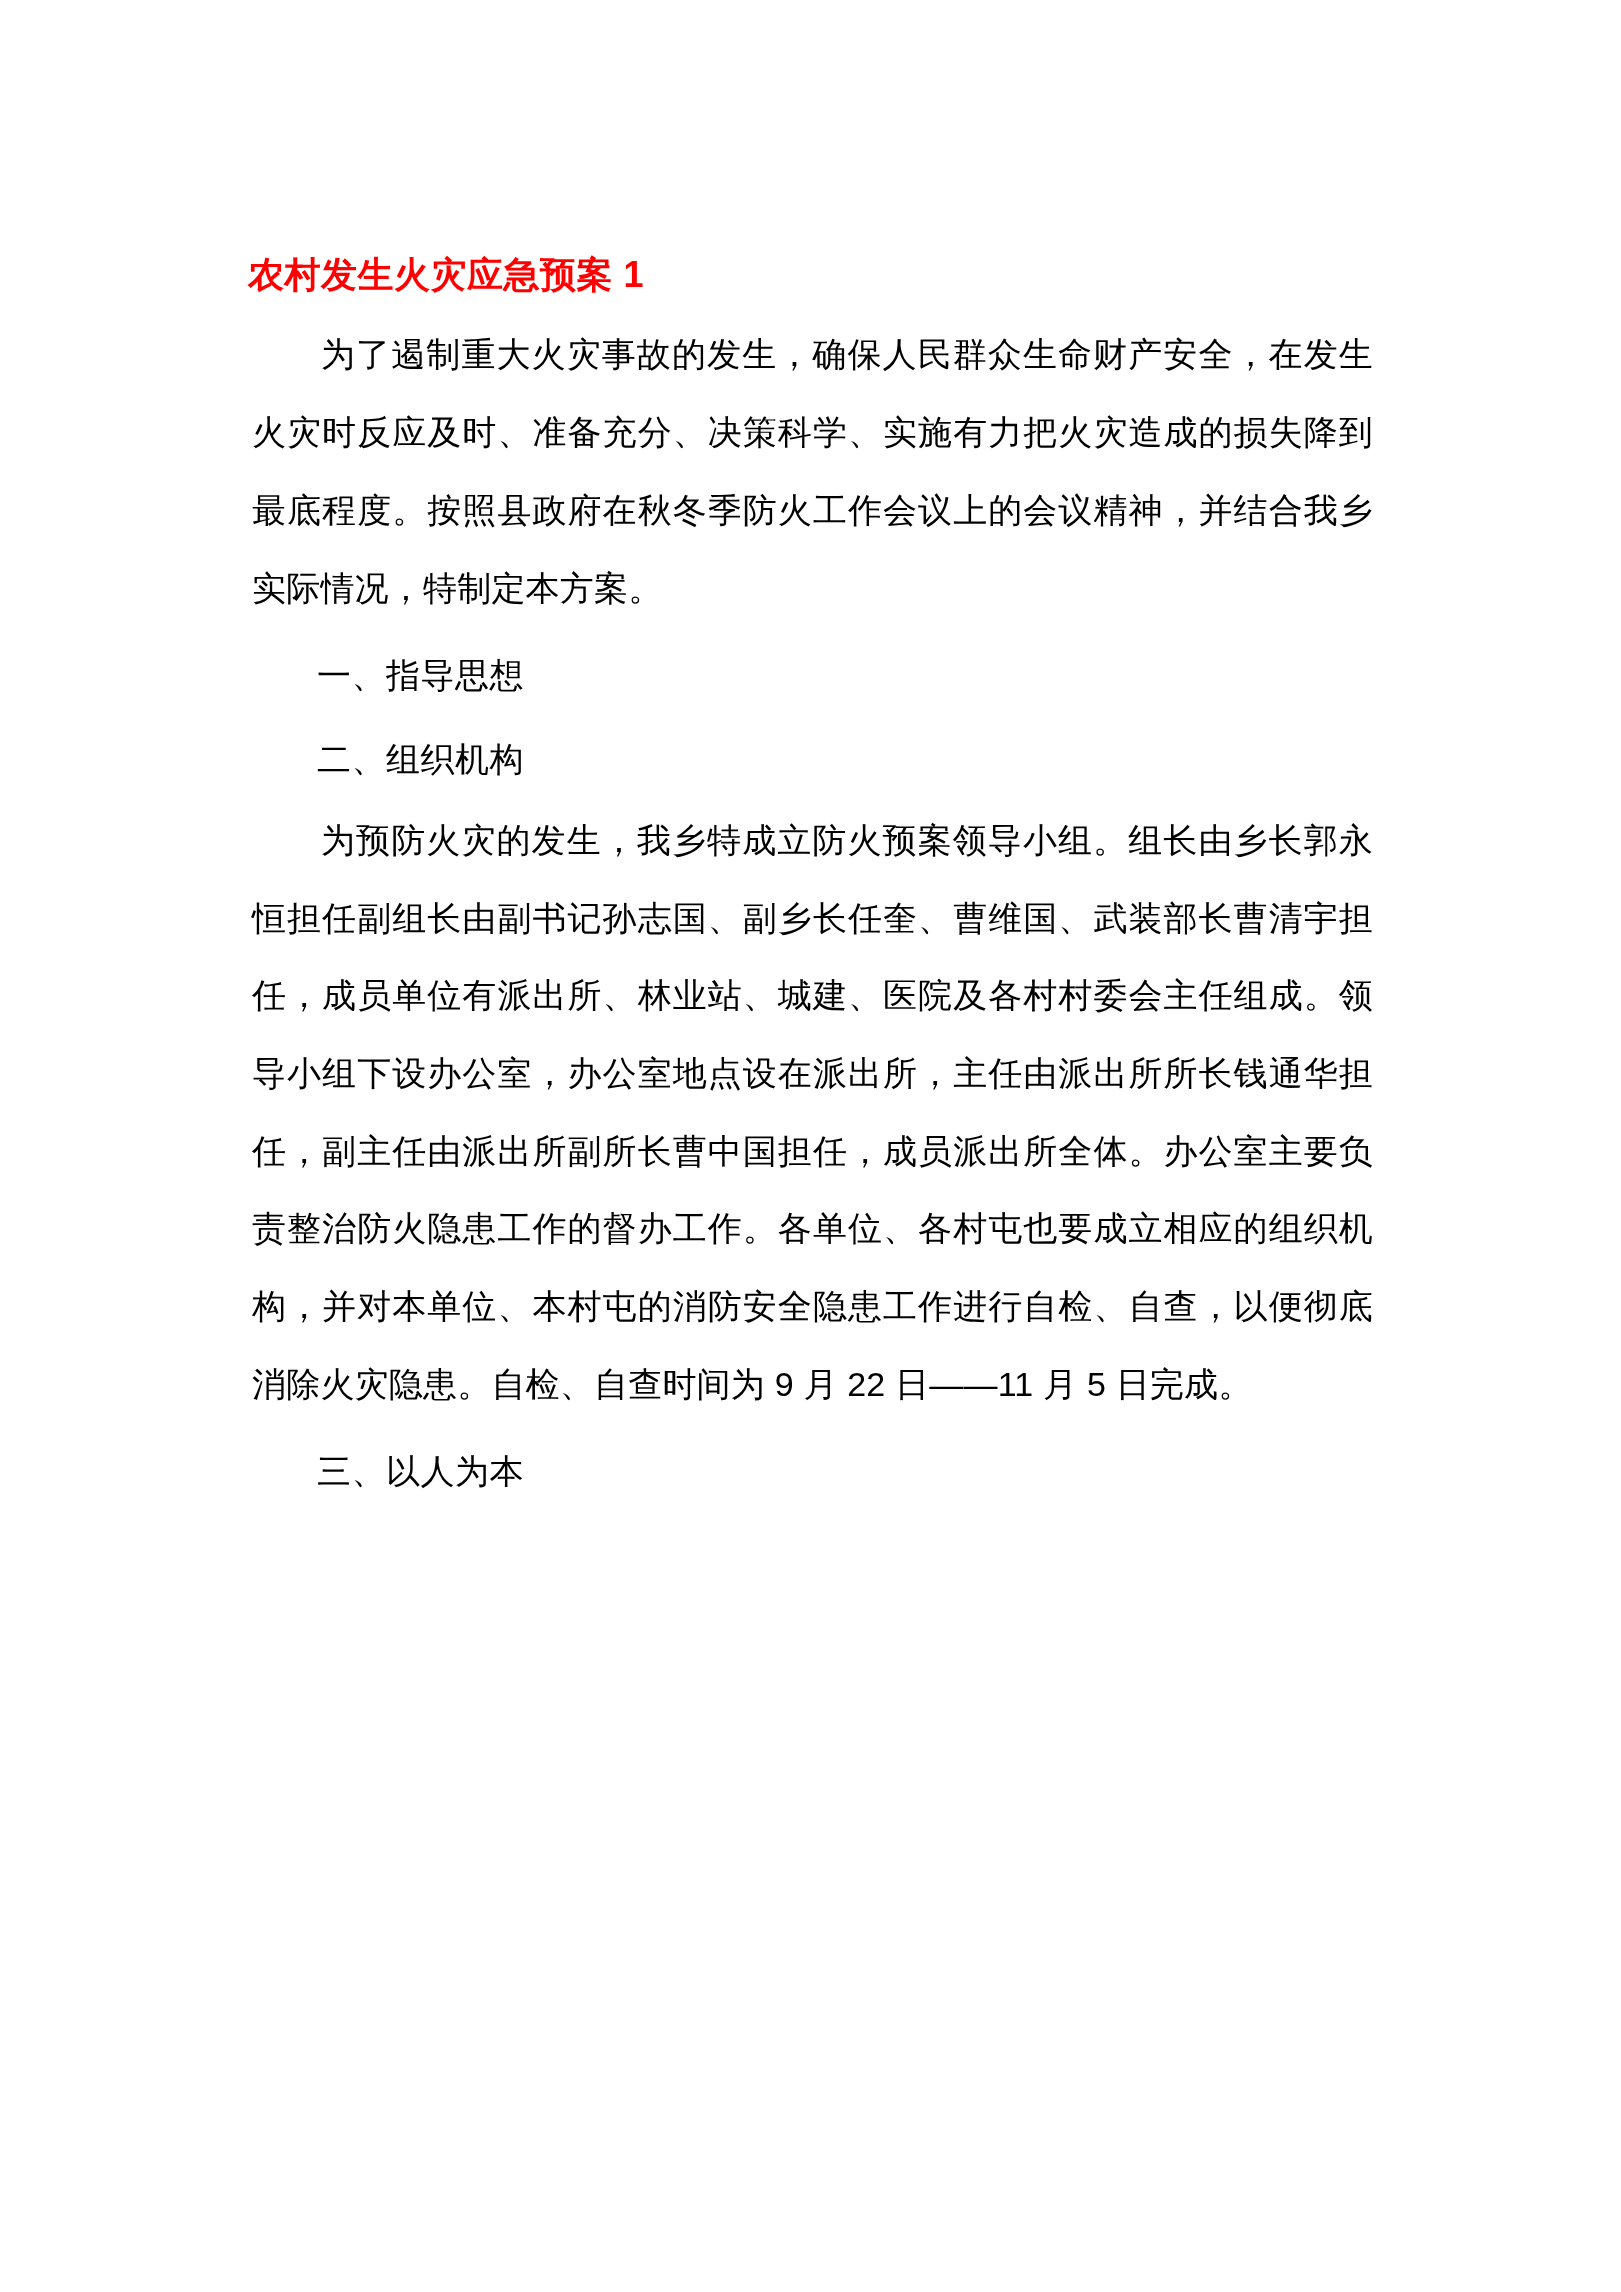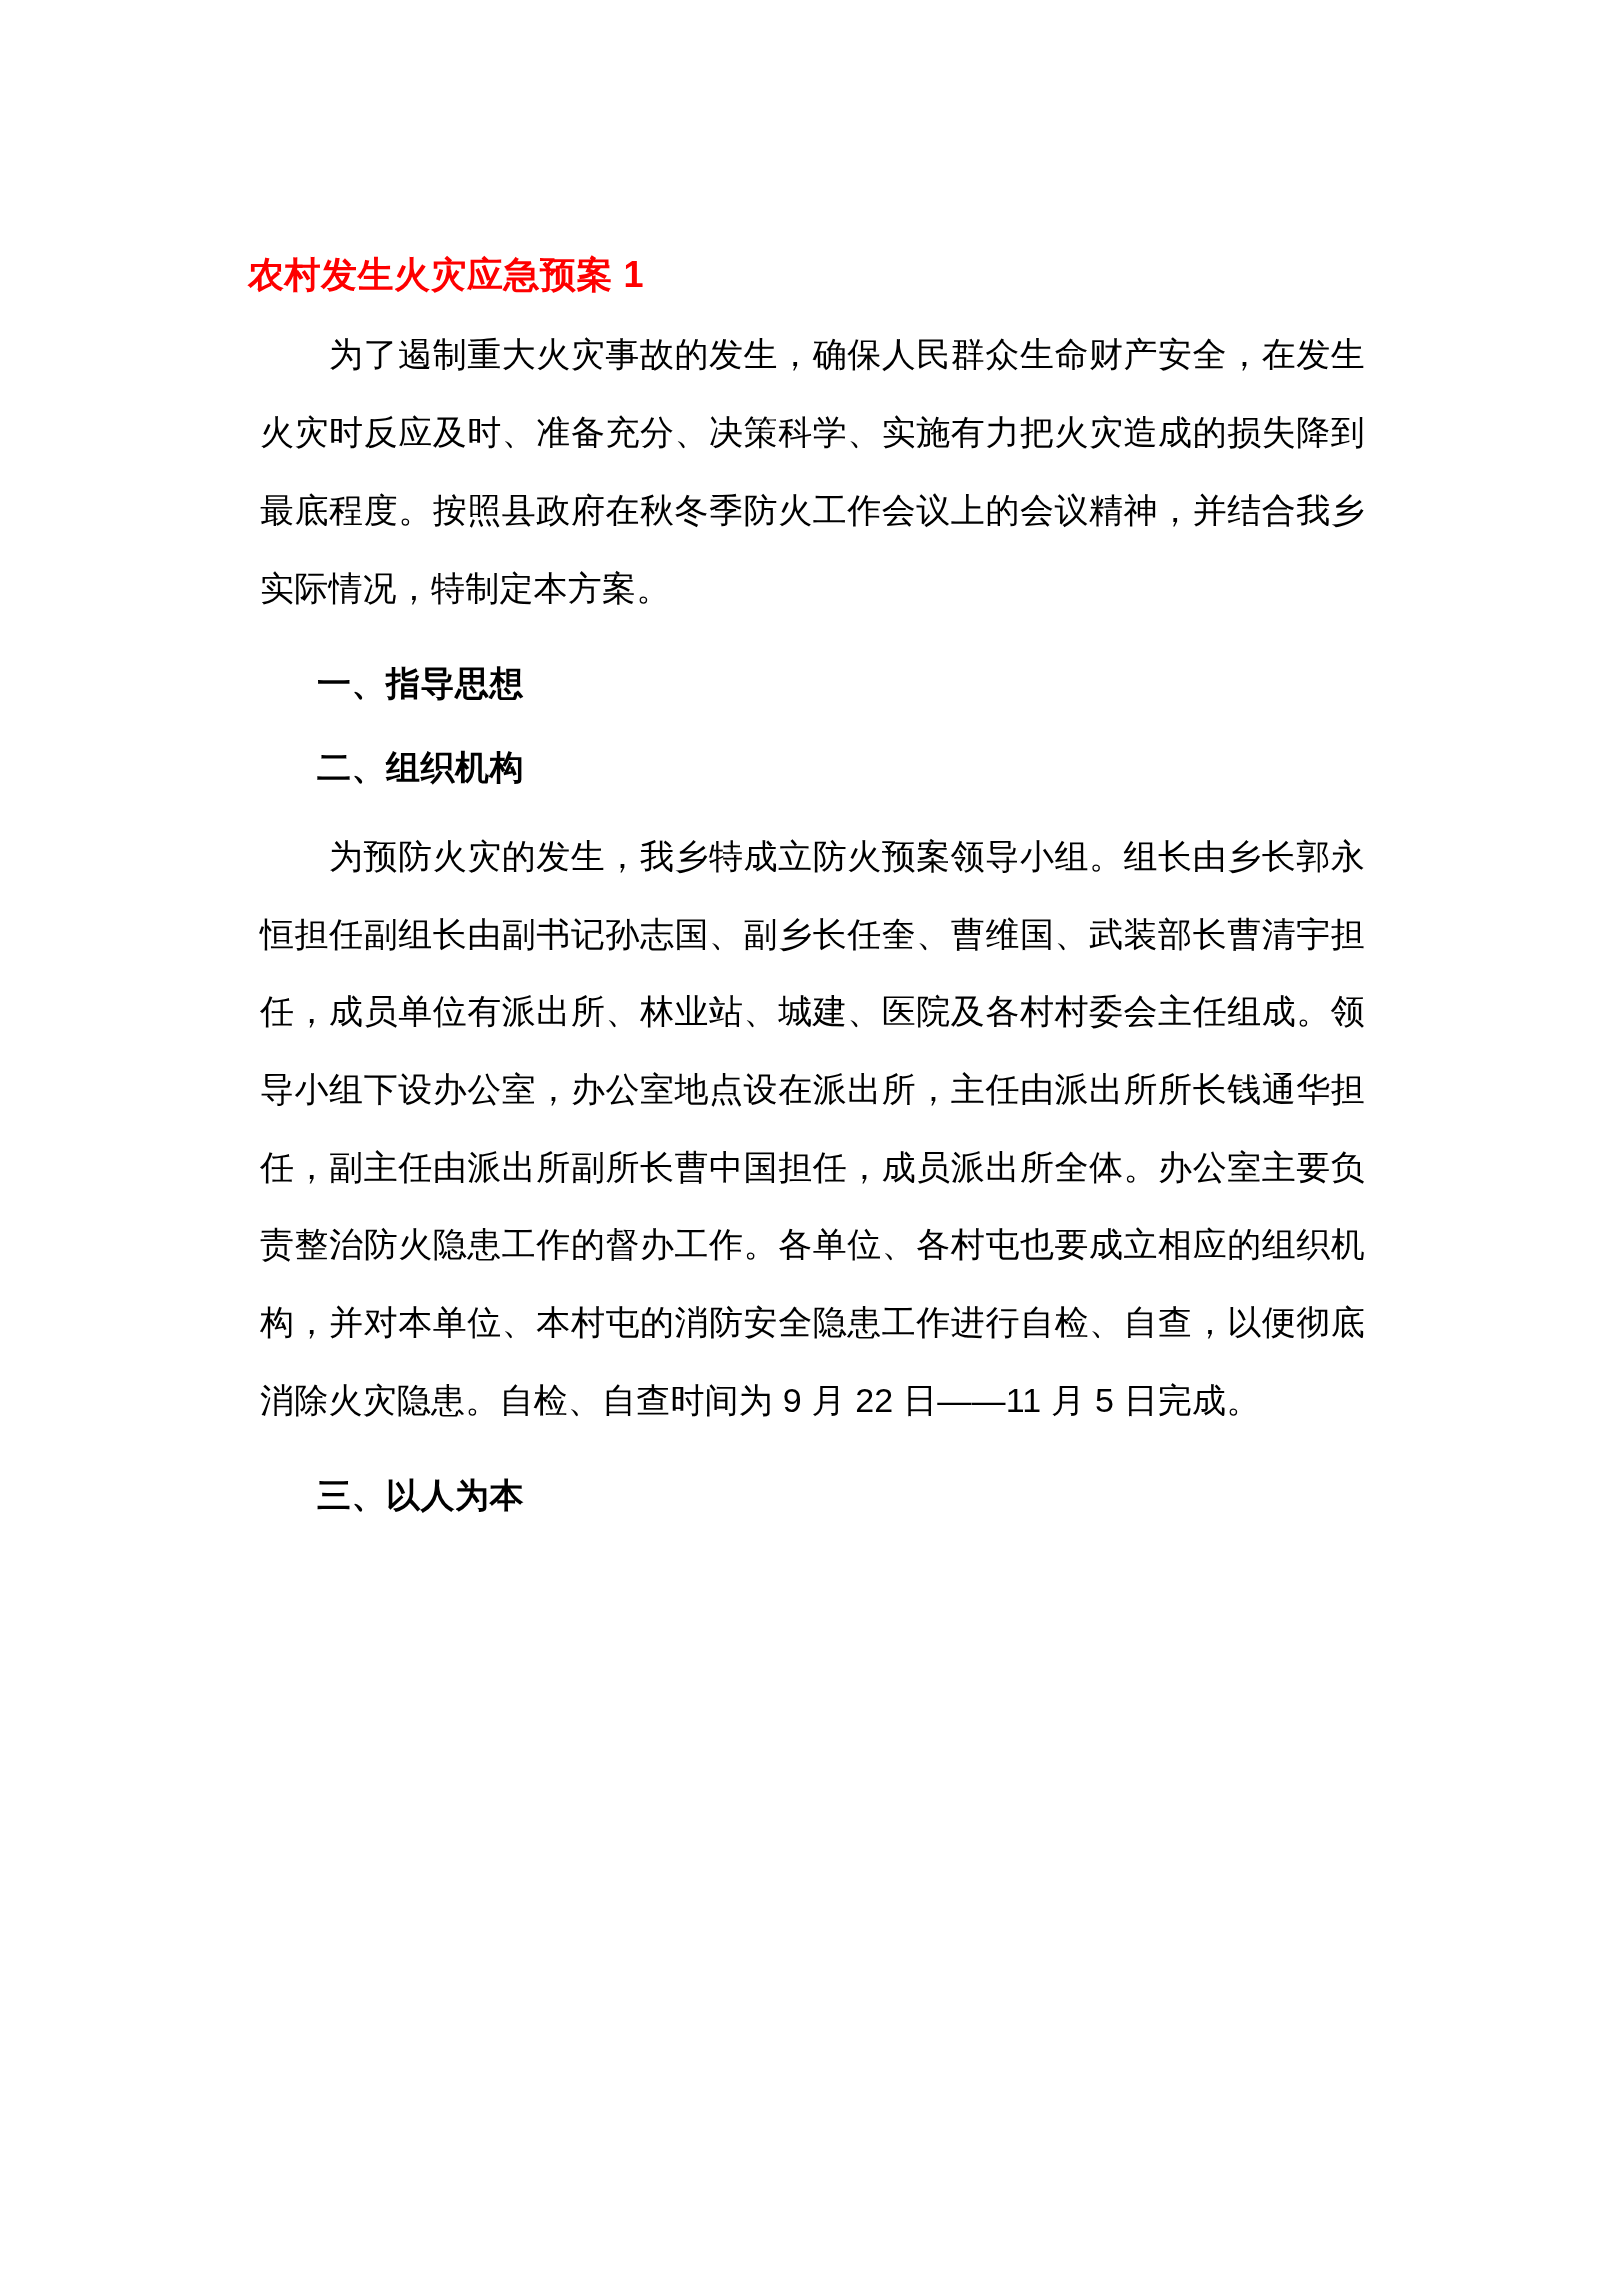--- a/index.html
+++ b/index.html
@@ -21,33 +21,33 @@
     font-size: 36px;
     font-weight: bold;
     color: #fe0000;
     line-height: 1.55;
     letter-spacing: 0.5px;
     margin: 0 0 13.7px 0;
     white-space: nowrap;
   }
   .section-heading {
     font-size: 34px;
-    font-weight: bold;
+    font-weight: normal;
     color: #000000;
     line-height: 2.28;
     margin: 0;
     text-indent: 69px;
     letter-spacing: 0.5px;
   }
   .body-para {
     font-size: 34px;
     font-weight: normal;
     color: #000000;
     line-height: 2.285;
-    margin: 12px;
+    margin: 4px;
     text-indent: 69px;
     text-align: justify;
     text-justify: inter-ideograph;
     letter-spacing: 0.2px;
   }
   .spacer-sm { height: 5.9px; }
 </style>
 </head>
 <body>
 

